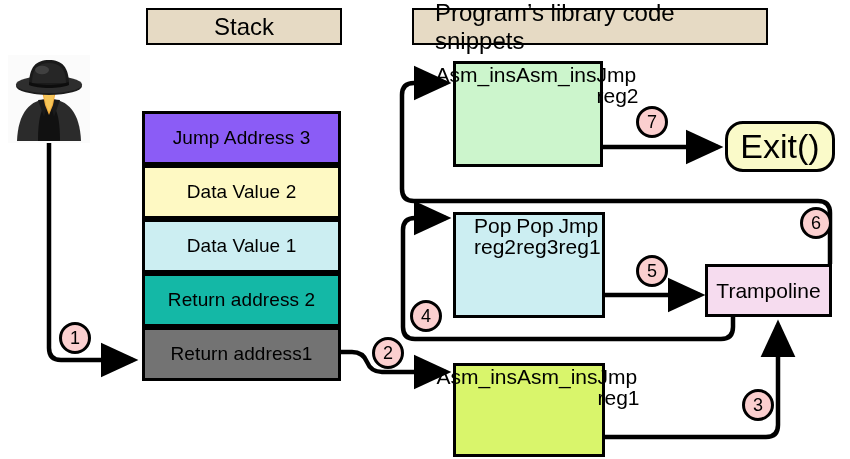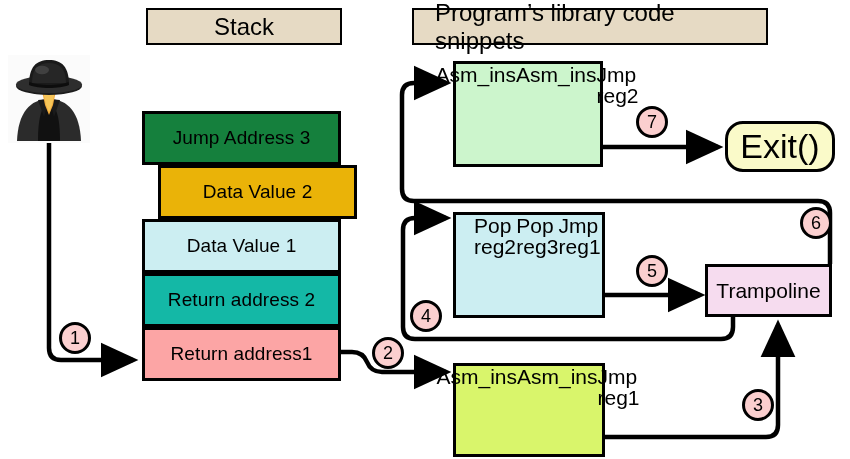--- a/index.html
+++ b/index.html
@@ -72,33 +72,33 @@
     </svg>
   </div>
 
   <div class="box header-box" style="left:146px;top:8px;width:196px;height:37px;">
     <span>Stack</span>
   </div>
   <div class="box header-box" style="left:412px;top:8px;width:356px;height:37px;padding-left:21px;">
     <span>Program’s library code snippets</span>
   </div>
 
-  <div class="box stack-cell" style="left:142px;top:111px;width:199px;height:54px;background:#15803d;">
+  <div class="box stack-cell" style="left:142px;top:111px;width:199px;height:54px;background:#8b5cf6;">
     <span>Jump Address 3</span>
   </div>
-  <div class="box stack-cell" style="left:158px;top:165px;width:199px;height:54px;background:#eab308;">
+  <div class="box stack-cell" style="left:142px;top:165px;width:199px;height:54px;background:#fef9c3;">
     <span>Data Value 2</span>
   </div>
   <div class="box stack-cell" style="left:142px;top:219px;width:199px;height:54px;background:#cceef2;">
     <span>Data Value 1</span>
   </div>
   <div class="box stack-cell" style="left:142px;top:273px;width:199px;height:54px;background:#14b8a6;">
     <span>Return address 2</span>
   </div>
-  <div class="box stack-cell" style="left:142px;top:327px;width:199px;height:54px;background:#fca5a5;">
+  <div class="box stack-cell" style="left:142px;top:327px;width:199px;height:54px;background:#737373;">
     <span>Return address1</span>
   </div>
 
   <div class="box code-box" style="left:453px;top:61px;width:150px;height:106px;background:#ccf5cc;">
     <span>Asm_ins</span>
     <span>Asm_ins</span>
     <span>Jmp reg2</span>
   </div>
 
   <div class="box code-box" style="left:453px;top:212px;width:152px;height:106px;background:#cceef2;">

